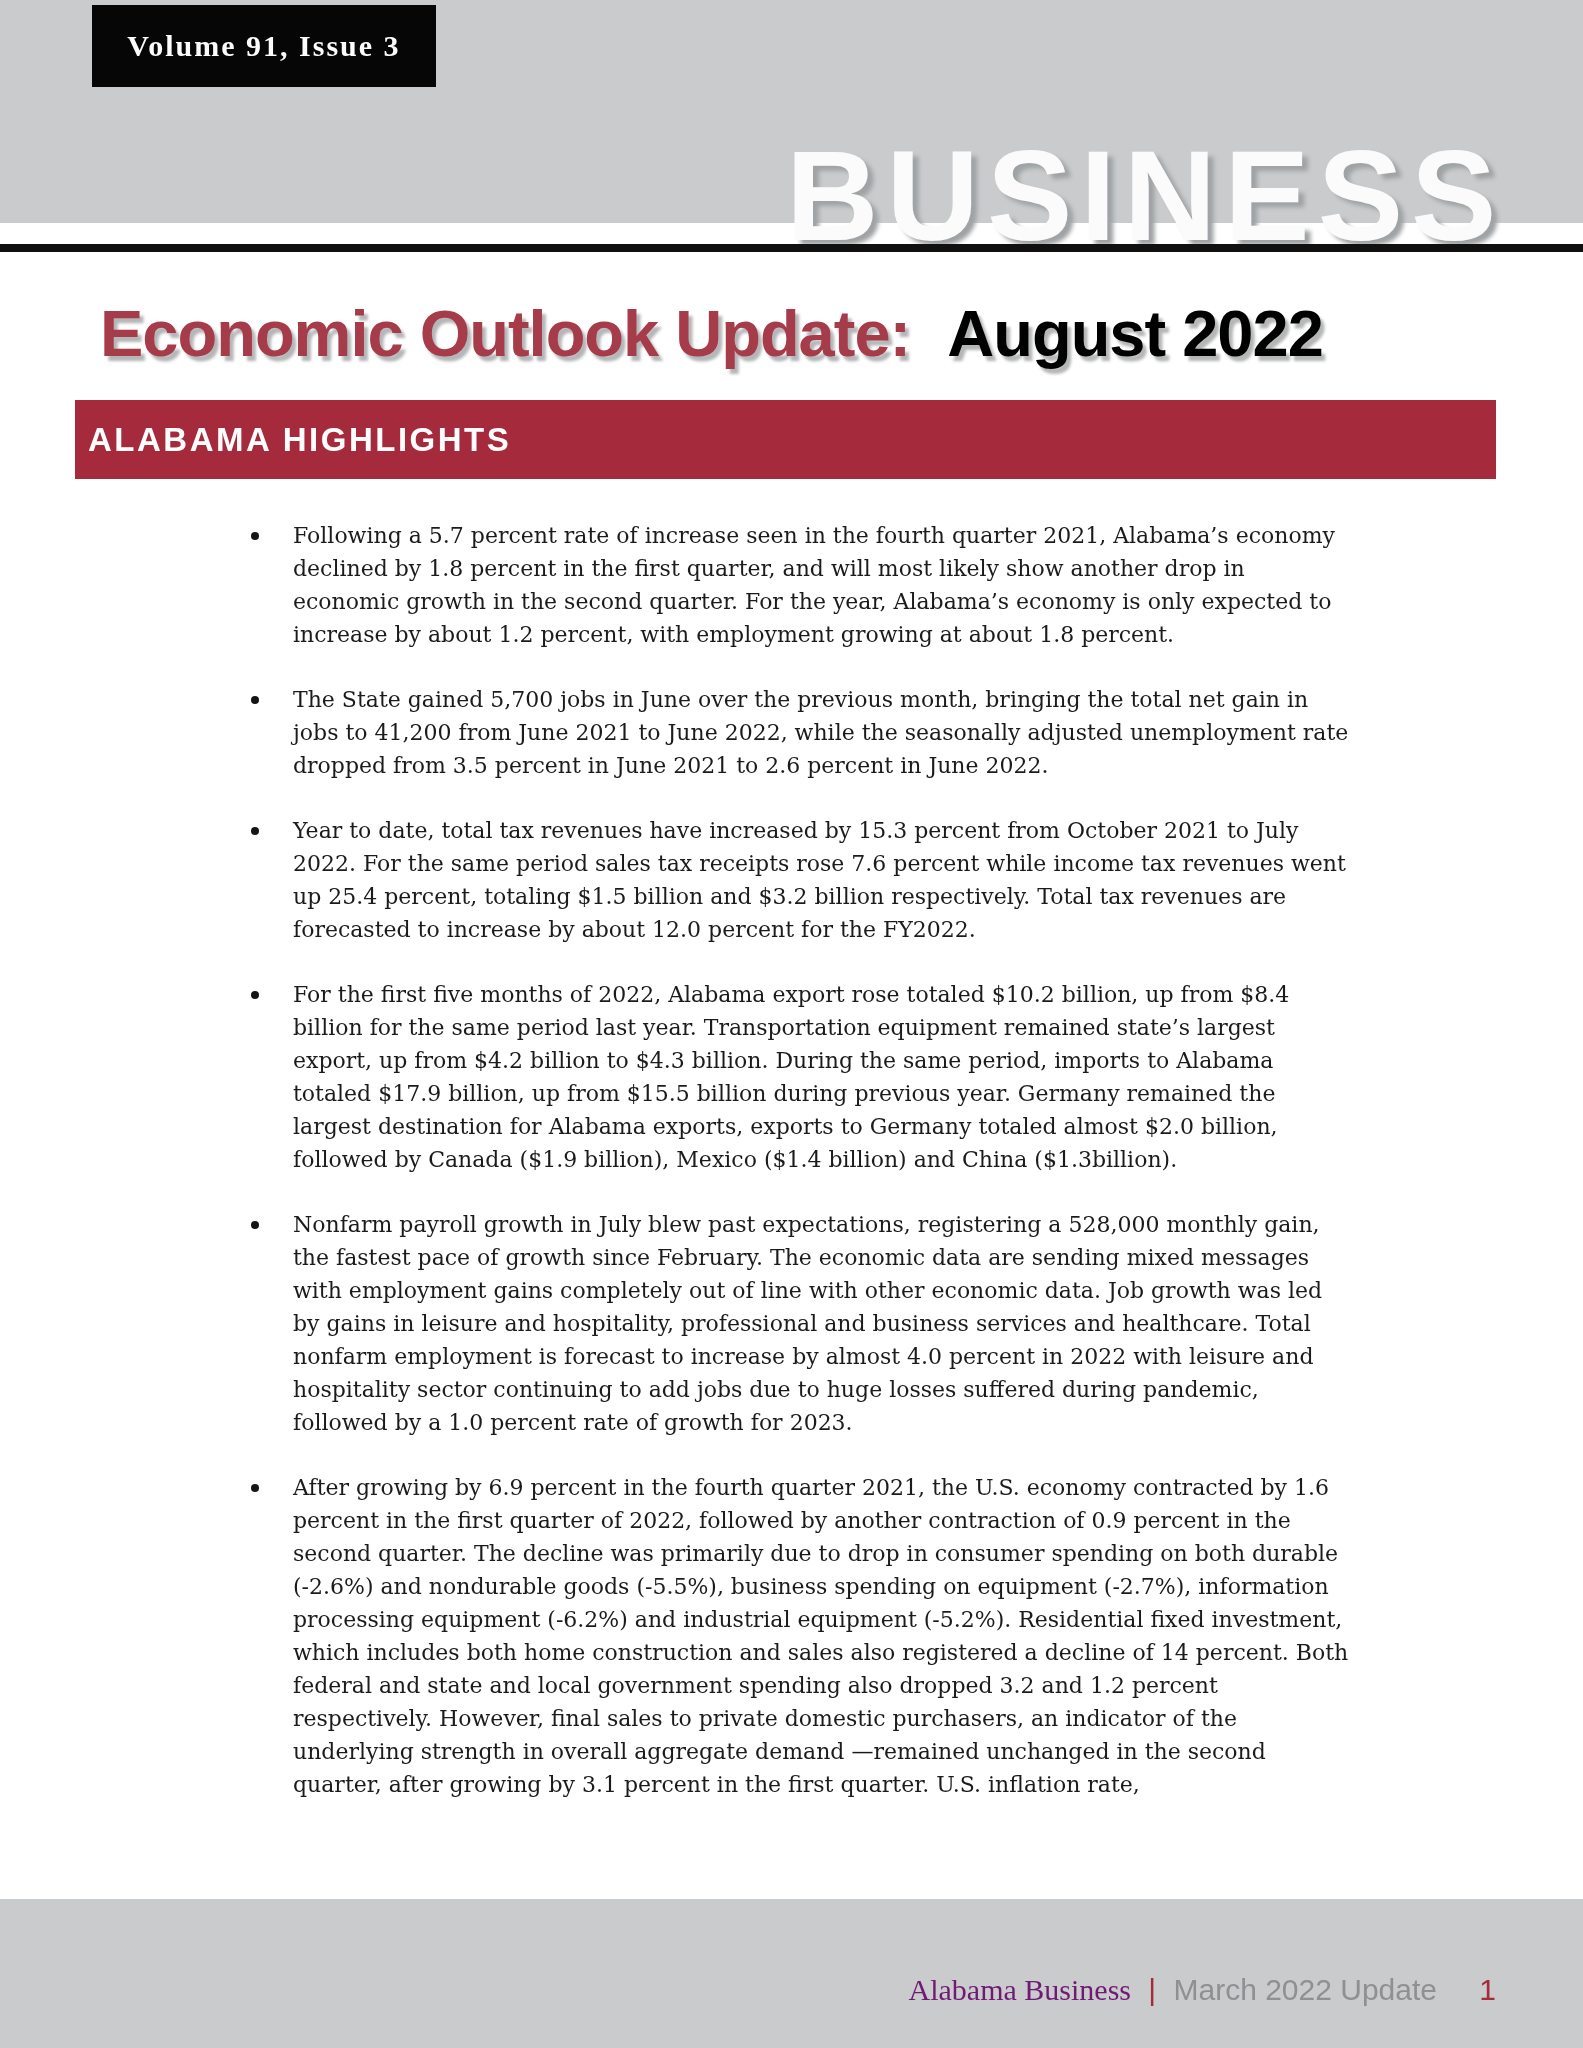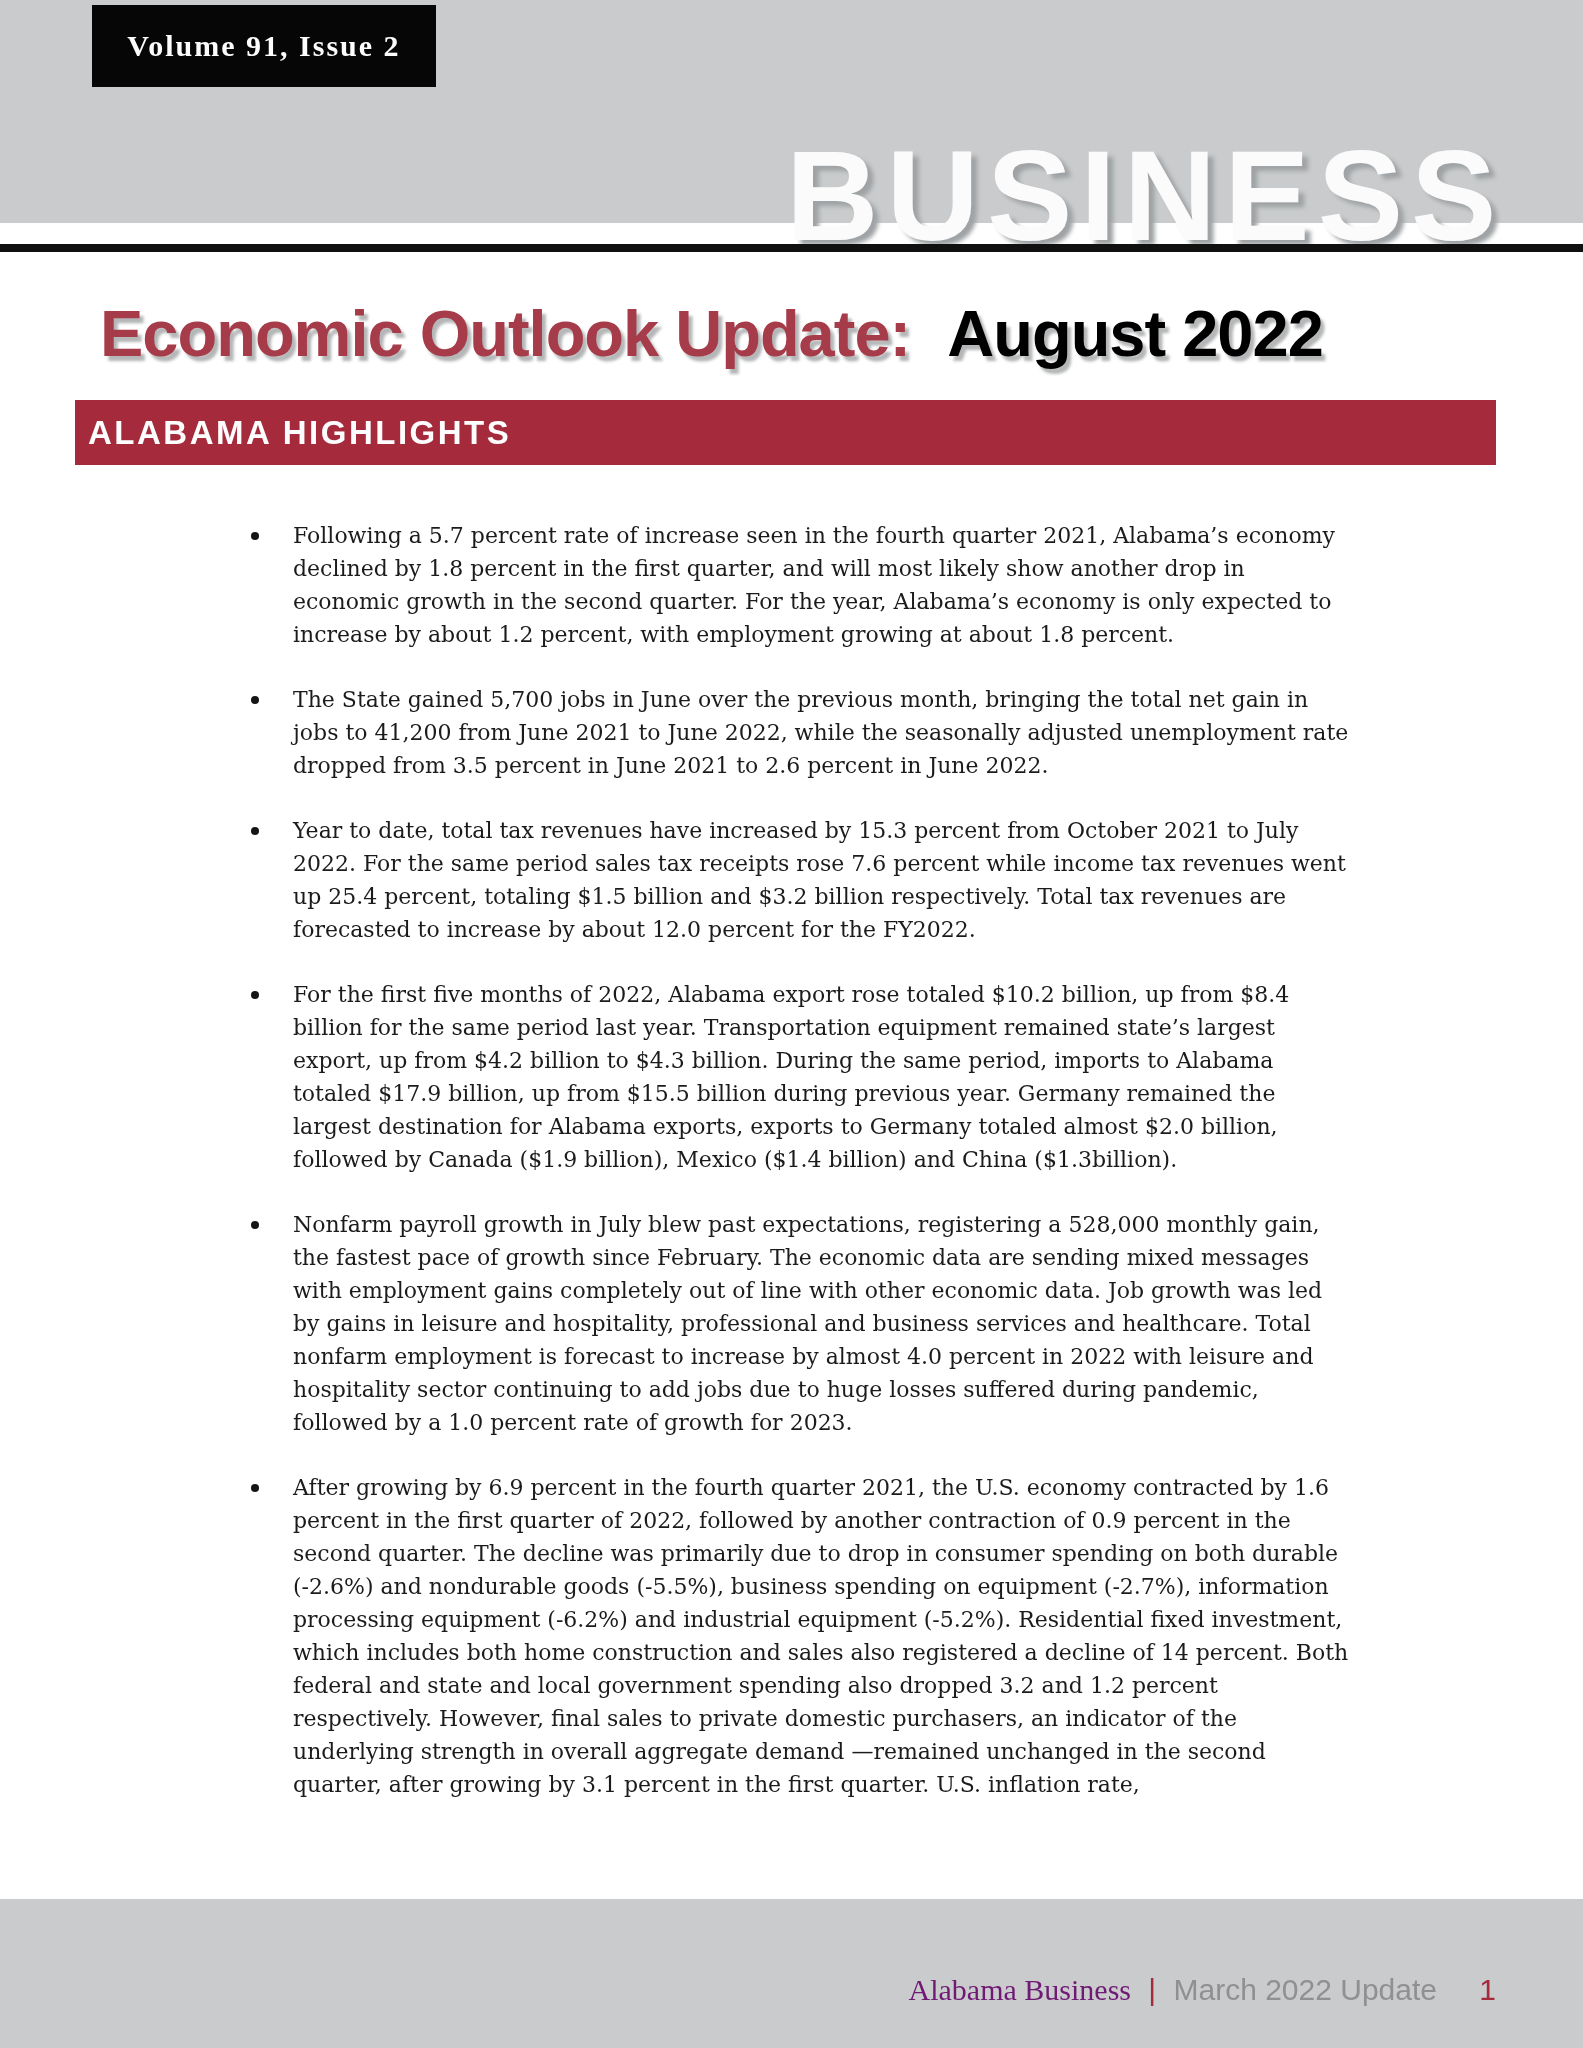--- a/index.html
+++ b/index.html
@@ -70,21 +70,21 @@
     letter-spacing: -1px;
     white-space: nowrap;
   }
   .title-red  { color: #a63b49; text-shadow: 4px 5px 3px #b4b6b7; }
   .title-black{ color: #000000; margin-left: 20px; text-shadow: 4px 5px 3px #b4b6b7; }
 
   
   .highlights-bar {
     position: absolute;
     left: 75px; top: 400px;
-    width: 1421px; height: 65px;
+    width: 1421px; height: 79px;
     background: #a42a3c;
     box-sizing: border-box;
     padding-left: 13px;
     display: flex; align-items: center;
   }
   .highlights-bar span {
     color: #fdfdfd;
     font-weight: bold;
     font-size: 33px;
     letter-spacing: 2.5px;
@@ -139,21 +139,21 @@
   .f-page  { color: #a42a3c; margin-left: 34px; }
 </style>
 </head>
 <body>
 
 <div class="page">
 
   <header>
     <div class="gray-band"></div>
     <div class="volume-box">
-      <span>Volume 91, Issue 2</span>
+      <span>Volume 91, Issue 3</span>
     </div>
     <div class="logo">
       <div class="logo-line2">BUSINESS</div>
     </div>
     <div class="black-rule"></div>
   </header>
 
   <h1 class="title">
     <span class="title-red">Economic Outlook Update:</span>
     <span class="title-black">August 2022</span>

